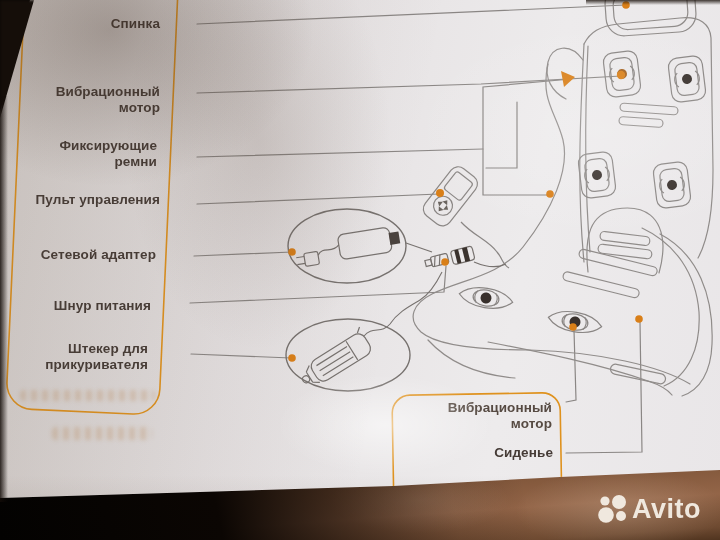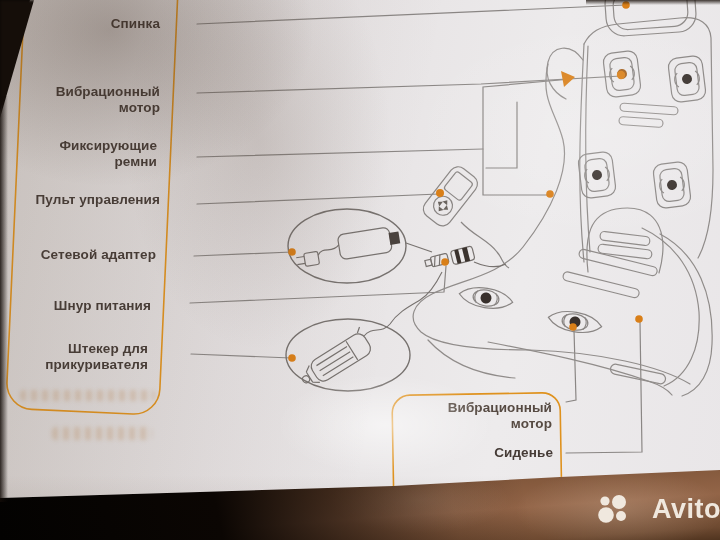--- a/index.html
+++ b/index.html
@@ -41,21 +41,21 @@
   .co6{left:1px;top:298px;width:150px;}
   .co7{left:32px;top:341px;width:116px;}
   .co8{left:434px;top:400px;width:118px;color:#564a42;}
   .co9{left:453px;top:445px;width:100px;}
   
   .bleed{position:absolute;border-radius:4px;filter:blur(2px);
          background:repeating-linear-gradient(90deg,rgba(190,140,90,.30) 0 6px,rgba(230,220,210,.04) 6px 11px);}
   .bleed1{left:20px;top:390px;width:135px;height:11px;}
   .bleed2{left:52px;top:427px;width:100px;height:13px;}
   
-  #watermark{position:absolute;left:596px;top:492px;display:flex;align-items:center;gap:20px;z-index:6;text-align:right;}
+  #watermark{position:absolute;left:596px;top:492px;display:flex;align-items:center;gap:0;z-index:6;text-align:right;}
   #watermark .wm-text{font-weight:700;font-size:27px;color:#f0e8de;letter-spacing:.5px;}
   svg{position:absolute;left:0;top:0;}
 </style>
 </head>
 <body>
 
 <div id="photo">
   <div id="wood">
       <div class="wood-dark"></div>
     </div>

